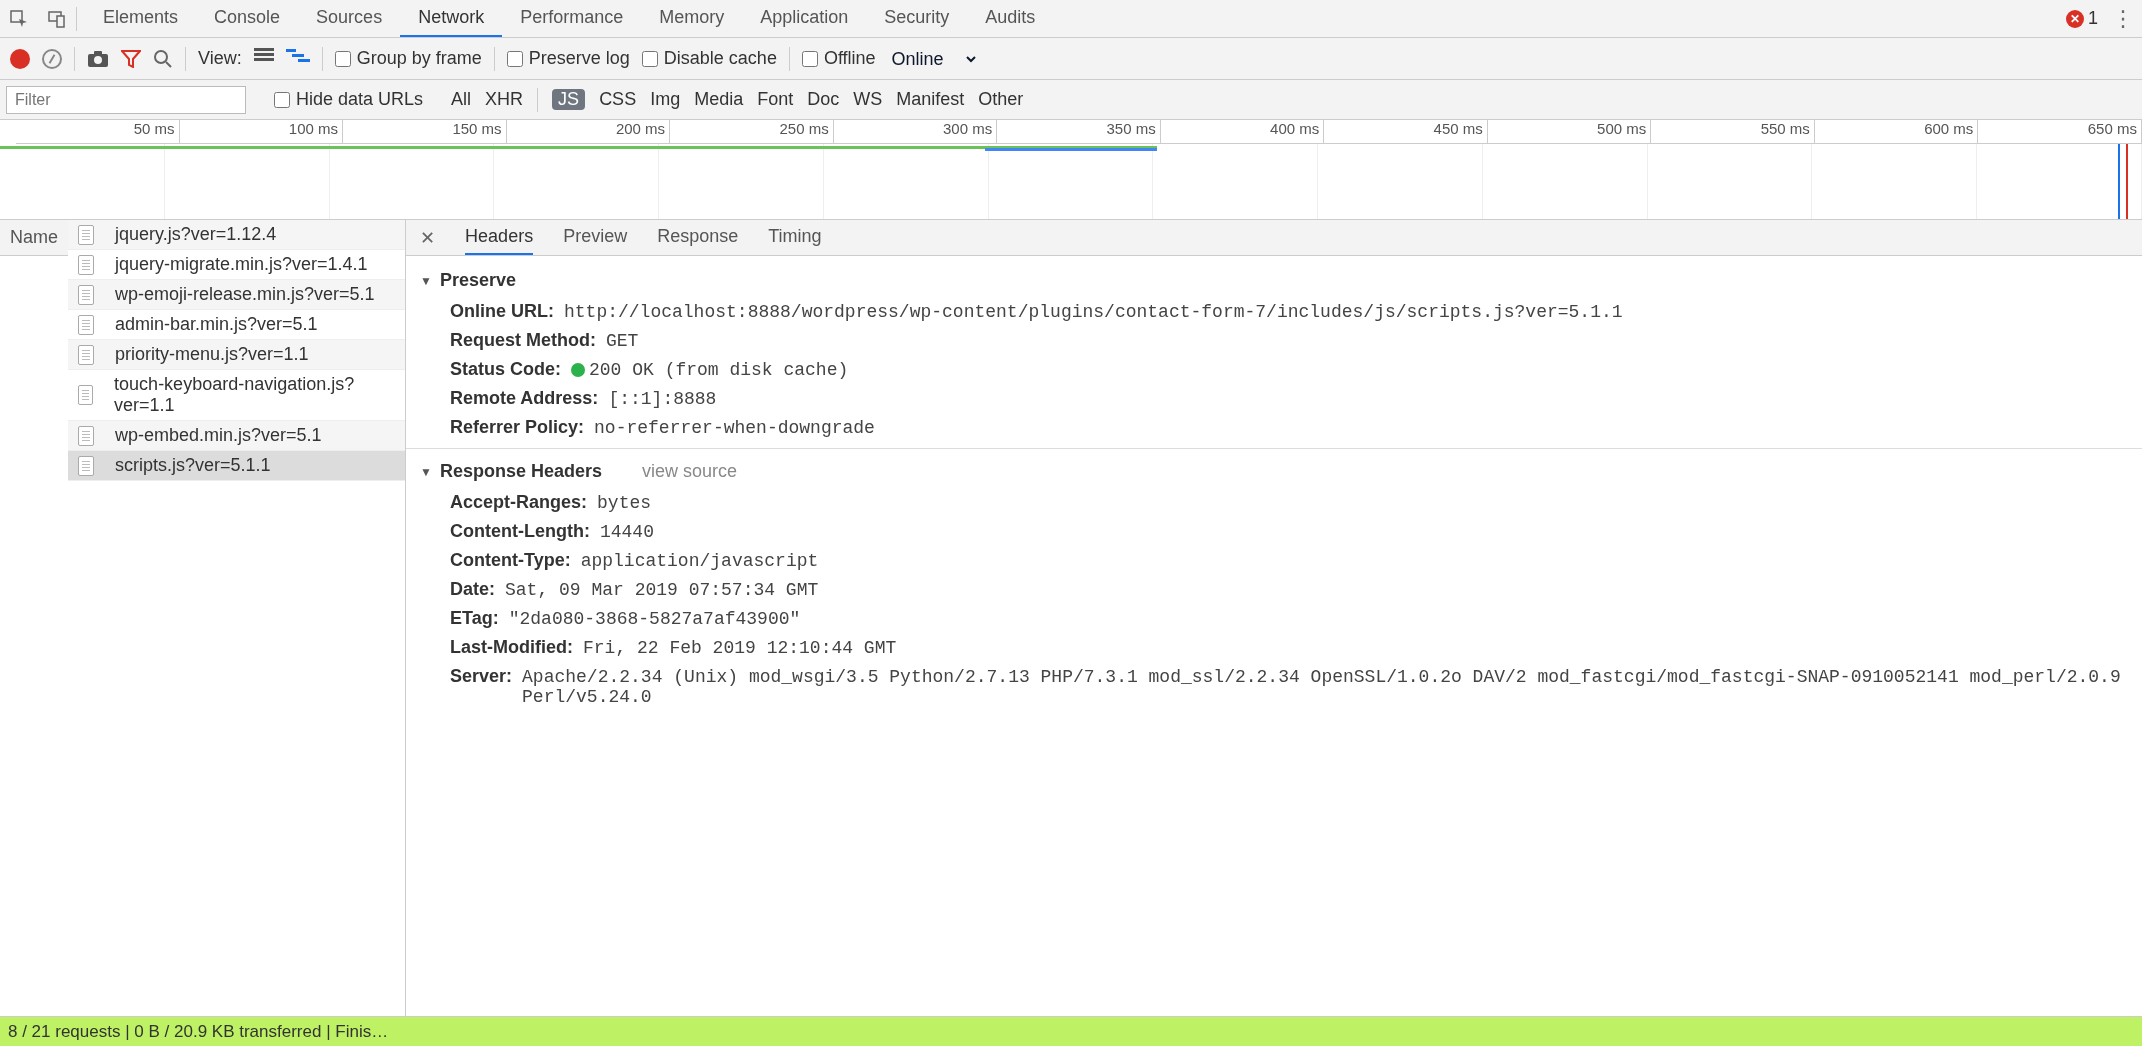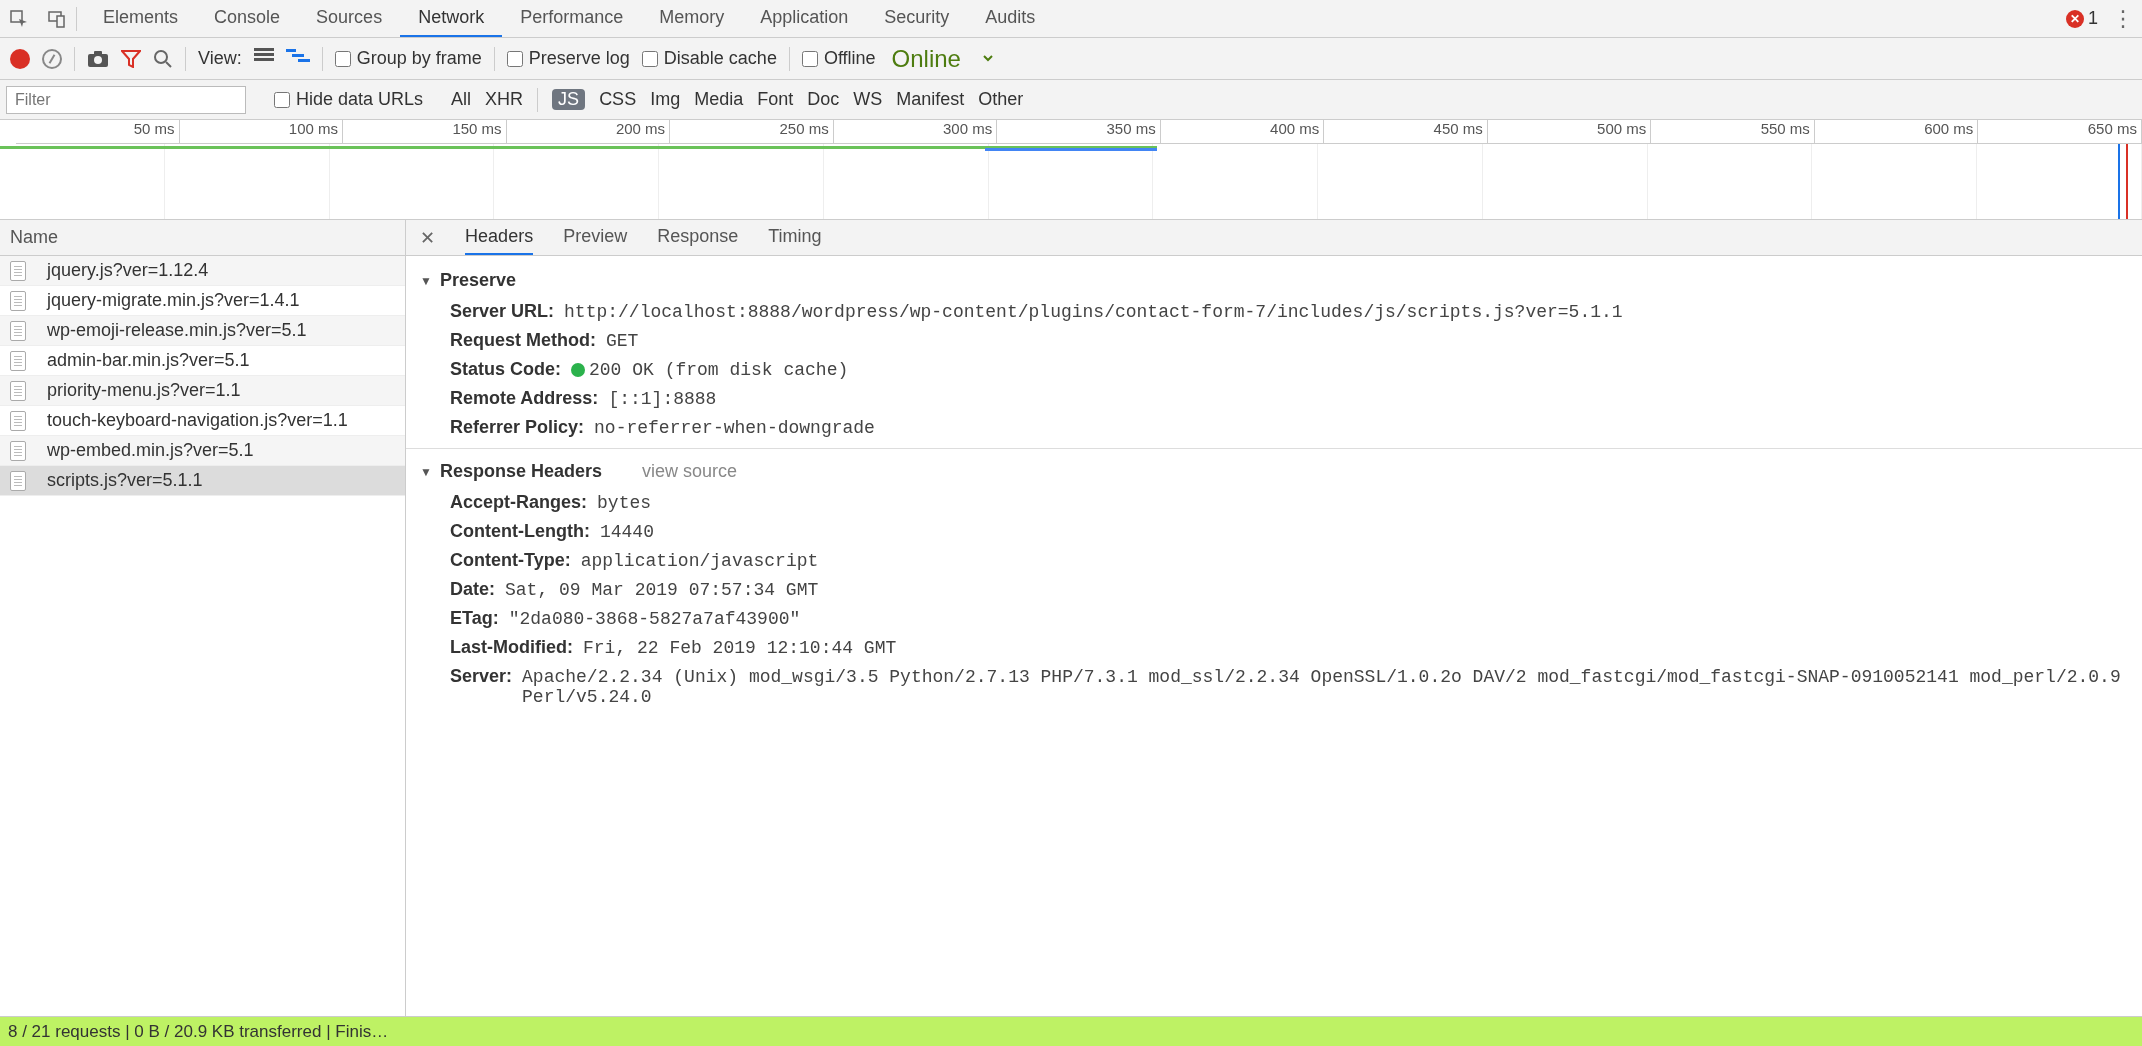--- a/index.html
+++ b/index.html
@@ -40,21 +40,21 @@
   padding: 0 10px; gap: 12px;
 }
 .record-dot { width: 20px; height: 20px; border-radius: 50%; background: #d93025; }
 .clear-icon { width: 20px; height: 20px; border: 2px solid #888; border-radius: 50%; position: relative; }
 .clear-icon::after { content:""; position:absolute; left:3px; right:3px; top:7px; height:2px; background:#888; transform: rotate(-60deg);}
 .divider { width:1px; height: 24px; background: #ccc; }
 .camera-icon svg, .funnel-icon svg, .search-icon svg, .list-icon { display:block; }
 .view-label { color:#333; }
 .checkbox-label { display:flex; align-items:center; gap:6px; color:#333; }
 .checkbox-label input { width:16px; height:16px; }
-select.throttle { border:none; background:transparent; font-size:24px; color:#4d7c0f; padding-right:18px; }
+select.throttle { border:none; background:transparent; font-size:18px; color:#0f172a; padding-right:18px; }
 
 .filterbar {
   display:flex; align-items:center; height:40px;
   border-bottom:1px solid #ccc; background:#f3f3f3;
   padding: 0 6px; gap:28px;
 }
 .filterbar input[type=text]{
   width: 240px; height:28px; border:1px solid #bbb; background:#fff;
   padding:0 8px; font-size:16px; color:#555;
 }
@@ -69,21 +69,21 @@
 .timeline .ticks { position:absolute; top:0; left:16px; right:0; height:24px; display:flex; border-bottom:1px solid #ccc;}
 .timeline .tick { flex:1; text-align:right; font-size:15px; color:#555; padding-right:4px; border-right:1px solid #ccc; position:relative;}
 .timeline .gridlines { position:absolute; top:24px; bottom:0; left:0; right:0; display:flex;}
 .timeline .gridlines div { flex:1; border-right:1px solid #eee;}
 .timeline .greenbar { position:absolute; top:26px; left:0; height:3px; background:#6ac259; width:54%;}
 .timeline .bluebar { position:absolute; top:28px; left:46%; height:3px; background:#4285f4; width:8%;}
 .timeline .redline { position:absolute; top:24px; bottom:0; width:2px; background:#d93025;}
 .timeline .blueline { position:absolute; top:24px; bottom:0; width:2px; background:#1a73e8;}
 
 .main { display:flex; height: calc(1046px - 38px - 42px - 40px - 100px - 30px);}
-.left-pane { width: 406px; border-right:1px solid #ccc; display:flex; flex-direction:column;}
+.left-pane { width: 406px; border-right:1px solid #ccc; display:flex; flex-direction:row;}
 .left-head { height:36px; border-bottom:1px solid #ccc; display:flex; align-items:center; padding:0 10px; color:#555; background:#f3f3f3;}
 .req-list { overflow:auto; flex:1;}
 .req-row { display:flex; align-items:center; padding:4px 10px; border-bottom:1px solid #eee; cursor:pointer; gap:21px;}
 .req-row:nth-child(odd){ background:#f5f5f5;}
 .req-row.selected { background:#dcdcdc;}
 .file-icon { width:16px; height:20px; border:1px solid #aaa; border-radius:2px; background:#fff; position:relative;}
 .file-icon::before{content:"";position:absolute;top:4px;left:3px;right:3px;height:1px;background:#bbb;box-shadow:0 3px 0 #bbb,0 6px 0 #bbb,0 9px 0 #bbb;}
 
 .right-pane { flex:1; display:flex; flex-direction:column; overflow:hidden;}
 .detail-tabs { height:36px; border-bottom:1px solid #ccc; display:flex; align-items:center; gap:24px; padding:0 14px; background:#f3f3f3;}
@@ -314,21 +314,21 @@
           <span class="dtab">Timing</span>
         </span>
     </div>
     <div class="detail-body">
       <div class="section-head">
           <span class="tri">▼</span>
           <span>Preserve</span>
         </div>
       <div id="general-kv">
           <div class="kv">
-            <span class="k">Server URL:</span>
+            <span class="k">Online URL:</span>
             <span class="v">http://localhost:8888/wordpress/wp-content/plugins/contact-form-7/includes/js/scripts.js?ver=5.1.1</span>
           </div>
           <div class="kv">
             <span class="k">Request Method:</span>
             <span class="v">GET</span>
           </div>
           <div class="kv">
             <span class="k">Status Code:</span>
             <span class="v"><span class="status-dot"></span>200 OK (from disk cache)</span>
           </div>

